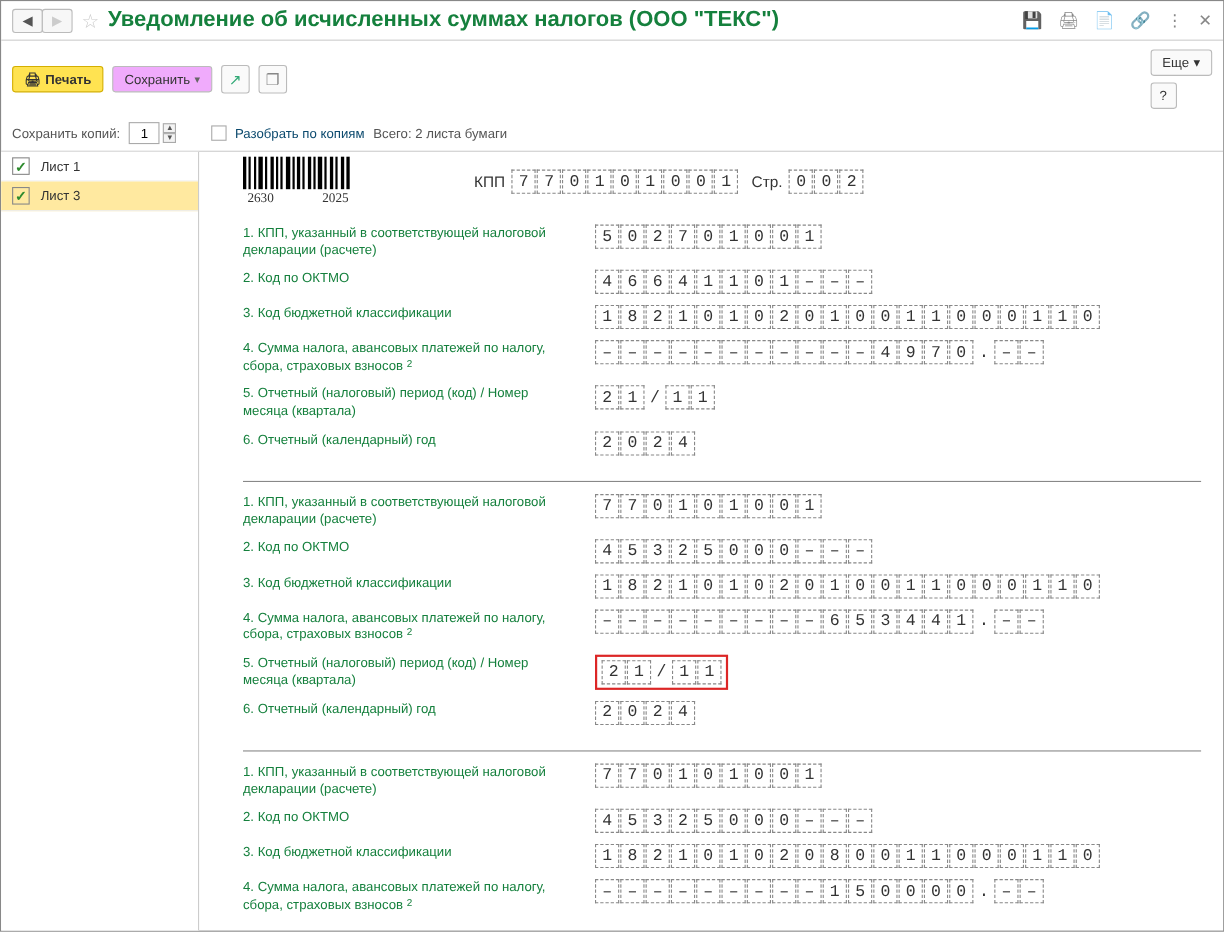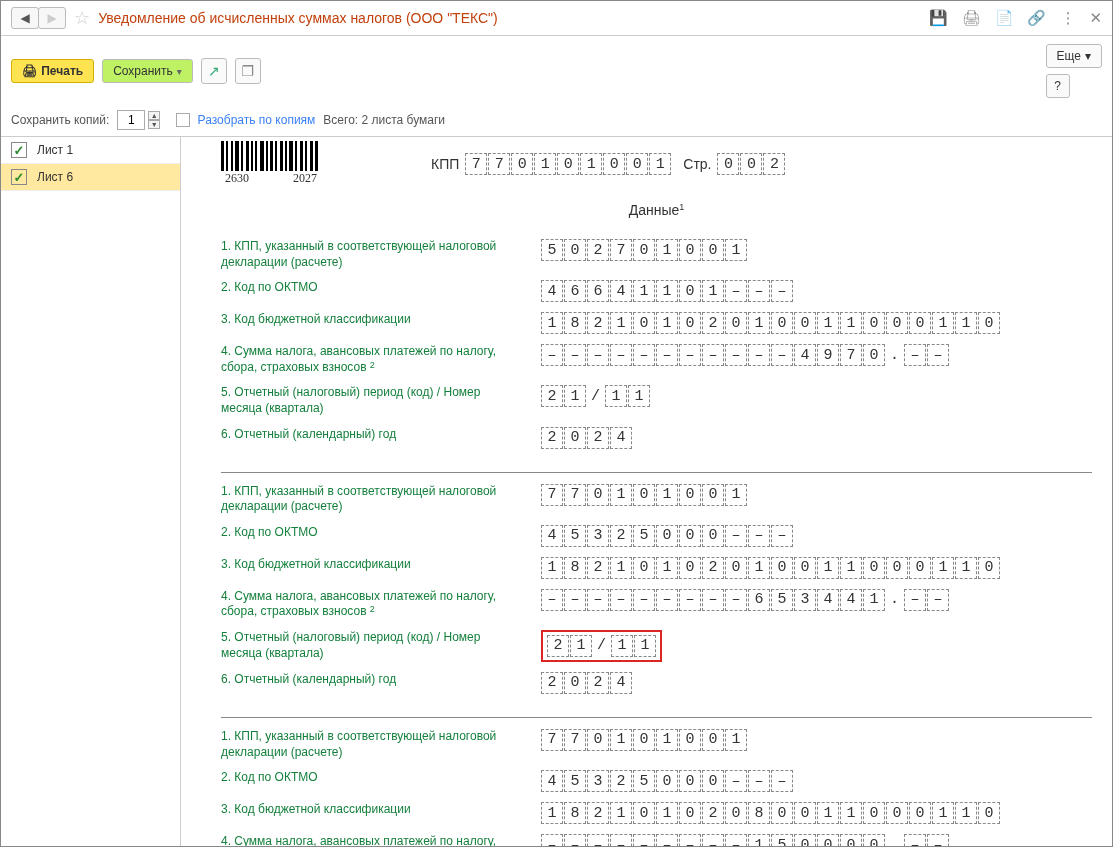--- a/index.html
+++ b/index.html
@@ -28,21 +28,21 @@
     display: inline-flex;
     align-items: center;
     justify-content: center;
     font-size: 12px;
     color: #555;
     border-radius: 3px;
   }
   .nav-btn + .nav-btn { margin-left: -1px; }
   .nav-btn.disabled { color: #ccc; }
   .star { margin: 0 8px; color: #ccc; font-size: 18px; }
-  .title { font-size: 14px; color: #c2410c; }
+  .title { font-size: 20px; color: #15803d; font-weight: bold; }
   .header-right {
     margin-left: auto;
     display: flex;
     gap: 14px;
     align-items: center;
     color: #888;
   }
   .header-right span { font-size: 15px; cursor: pointer; }
   .close-x { font-size: 14px; color: #888; }
   .toolbar {
@@ -61,21 +61,21 @@
     display: inline-flex;
     align-items: center;
     gap: 4px;
   }
   .btn-print {
     background: #ffe351;
     border: 1px solid #d4af00;
     font-weight: bold;
     color: #333;
   }
-  .btn-save { background: #bef264; }
+  .btn-save { background: #f0abfc; }
   .btn-save .chev { color: #666; font-size: 10px; }
   .sq-btn {
     width: 26px; height: 26px;
     border: 1px solid #bbb;
     background: #fafafa;
     display: inline-flex;
     align-items: center;
     justify-content: center;
     border-radius: 3px;
     font-size: 14px;
@@ -279,38 +279,38 @@
   </div>
 </div>
 
 <div class="copies-row">
   <span>Сохранить копий:</span>
   <input class="num-input" value="1" style="">
   <span class="spinner">
     <span>▲</span>
     <span>▼</span>
   </span>
-  <span style="margin-left:8px;color:#3b82f6;">
+  <span style="margin-left:24px;color:#0c4a6e;">
     <span class="chk-separate"></span>
     <span>Разобрать по копиям</span>
   </span>
   <span style="color:#555;">Всего: 2 листа бумаги</span>
 </div>
 
 <div class="body">
   <div class="side">
 
     <div id="side-items">
         <div class="side-item">
           <span class="chk">✓</span>
           <span>Лист 1</span>
         </div>
         <div class="side-item active">
           <span class="chk">✓</span>
-          <span>Лист 6</span>
+          <span>Лист 3</span>
         </div>
       </div>
   </div>
   <div class="content-wrap">
     <div class="content">
 
       <div class="page-head">
         <div class="barcode">
           <svg width="100" height="30">
             <rect x="0" y="0" width="3" height="30" fill="#000"></rect>
@@ -329,21 +329,21 @@
               <rect x="64" y="0" width="2" height="30" fill="#000"></rect>
               <rect x="68" y="0" width="4" height="30" fill="#000"></rect>
               <rect x="74" y="0" width="2" height="30" fill="#000"></rect>
               <rect x="79" y="0" width="3" height="30" fill="#000"></rect>
               <rect x="84" y="0" width="2" height="30" fill="#000"></rect>
               <rect x="89" y="0" width="3" height="30" fill="#000"></rect>
               <rect x="94" y="0" width="3" height="30" fill="#000"></rect>
           </svg>
           <div class="barcode-label">
             <span>2630</span>
-            <span>2027</span>
+            <span>2025</span>
           </div>
         </div>
         <div class="kpp-row">
           <span>КПП</span>
           <span class="cells" id="head-kpp">
               <span class="cell">7</span>
               <span class="cell">7</span>
               <span class="cell">0</span>
               <span class="cell">1</span>
               <span class="cell">0</span>
@@ -354,23 +354,20 @@
             </span>
           <span style="margin-left:6px;">Стр.</span>
           <span class="cells" id="head-page">
               <span class="cell">0</span>
               <span class="cell">0</span>
               <span class="cell">2</span>
             </span>
         </div>
       </div>
 
-      <div class="section-title">
-        <span>Данные</span><span class="sup">1</span>
-      </div>
 
       <div id="blocks">
           <div class="block">
             <div class="row">
               <div class="label-col">1. КПП, указанный в соответствующей налоговой декларации (расчете)</div>
               <div>
                 <span class="cells">
                   <span class="cell">5</span>
                   <span class="cell">0</span>
                   <span class="cell">2</span>

